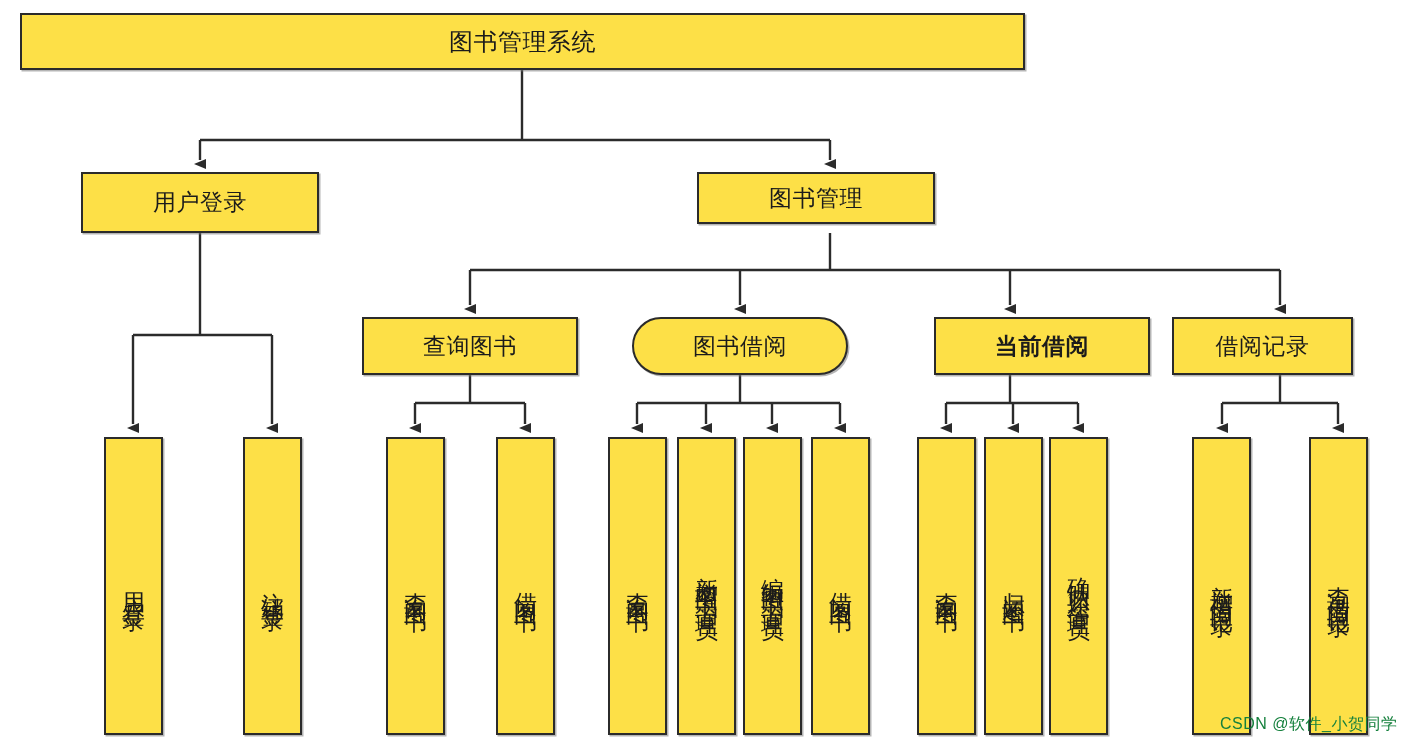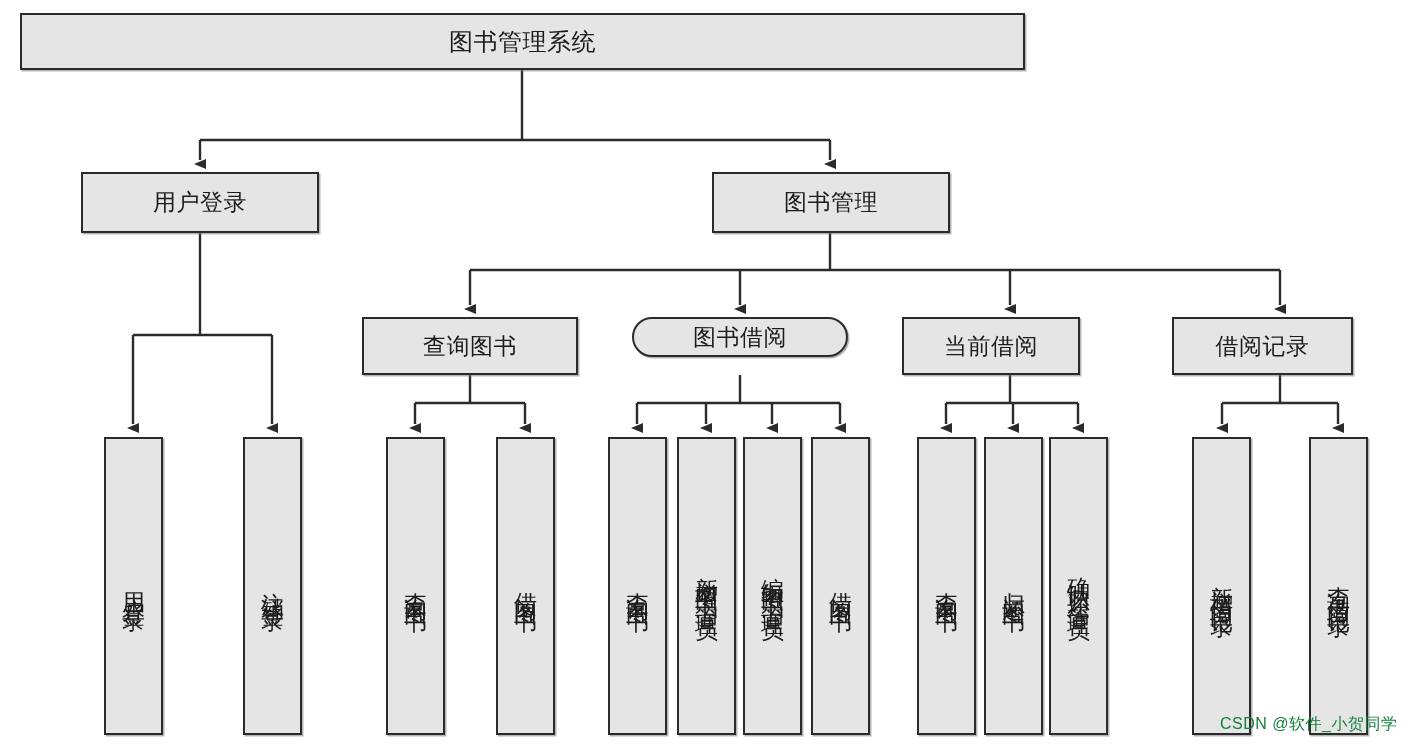--- a/index.html
+++ b/index.html
@@ -23,21 +23,21 @@
     left: 0;
     top: 0;
     width: 1405px;
     height: 747px;
     pointer-events: none;
   }
   .node {
     position: absolute;
     box-sizing: border-box;
     border: 2px solid #2b2b2b;
-    background: #e5e5e5;
+    background: #fde047;
     display: flex;
     align-items: center;
     justify-content: center;
     box-shadow: 1.5px 1.5px 0 rgba(120,120,120,0.55);
   }
   .node .label {
     color: #1b1b1b;
     text-align: center;
     line-height: 1.08;
     white-space: nowrap;
@@ -128,31 +128,31 @@
     </g>
   </svg>
 
   <div class="node horiz title" style="left:20px; top:13px; width:1005px; height:57px;">
     <span class="label">图书管理系统</span>
   </div>
 
   <div class="node horiz" style="left:81px; top:172px; width:238px; height:61px;">
     <span class="label">用户登录</span>
   </div>
-  <div class="node horiz" style="left:712px; top:172px; width:238px; height:61px;">
+  <div class="node horiz" style="left:697px; top:172px; width:238px; height:52px;">
     <span class="label">图书管理</span>
   </div>
 
   <div class="node horiz" style="left:362px; top:317px; width:216px; height:58px;">
     <span class="label">查询图书</span>
   </div>
-  <div class="node horiz" style="left:632px; top:317px; width:216px; height:40px;border-radius:29px;">
+  <div class="node horiz" style="left:632px; top:317px; width:216px; height:58px;border-radius:29px;">
     <span class="label">图书借阅</span>
   </div>
-  <div class="node horiz" style="left:902px; top:317px; width:178px; height:58px;">
+  <div class="node horiz" style="left:934px; top:317px; width:216px; height:58px;font-weight:bold;">
     <span class="label">当前借阅</span>
   </div>
   <div class="node horiz" style="left:1172px; top:317px; width:181px; height:58px;">
     <span class="label">借阅记录</span>
   </div>
 
   <div class="node vert" style="left:104px; top:437px; width:59px; height:298px;">
     <span class="label">用户登录</span>
   </div>
   <div class="node vert" style="left:243px; top:437px; width:59px; height:298px;">

